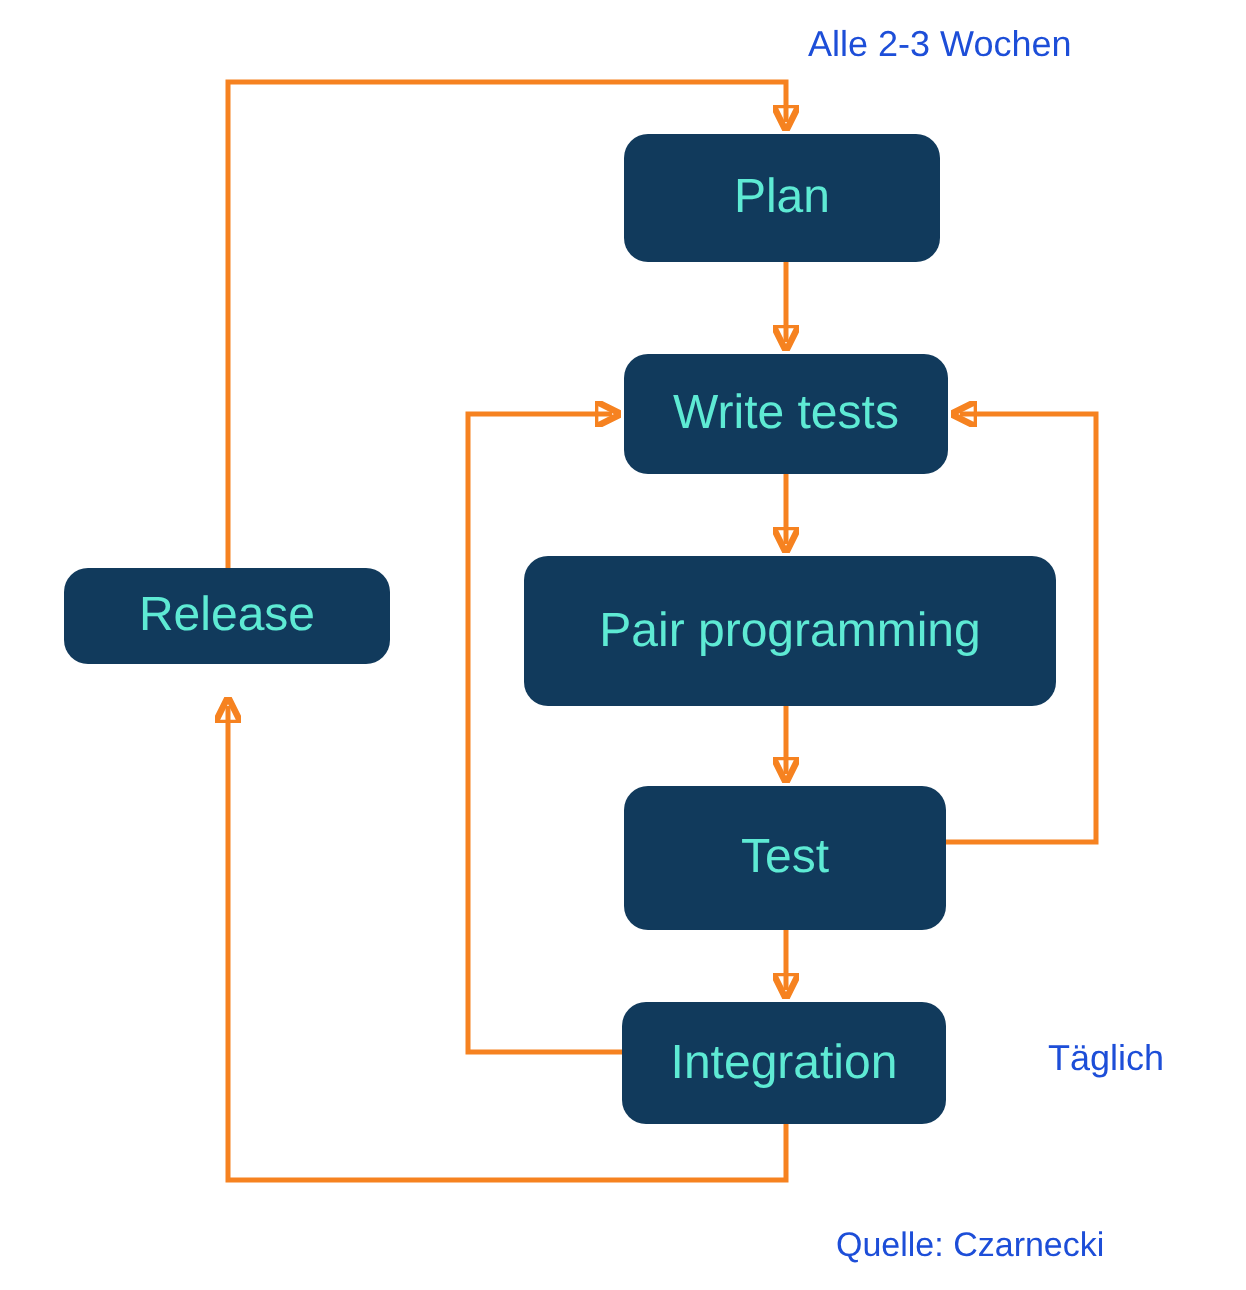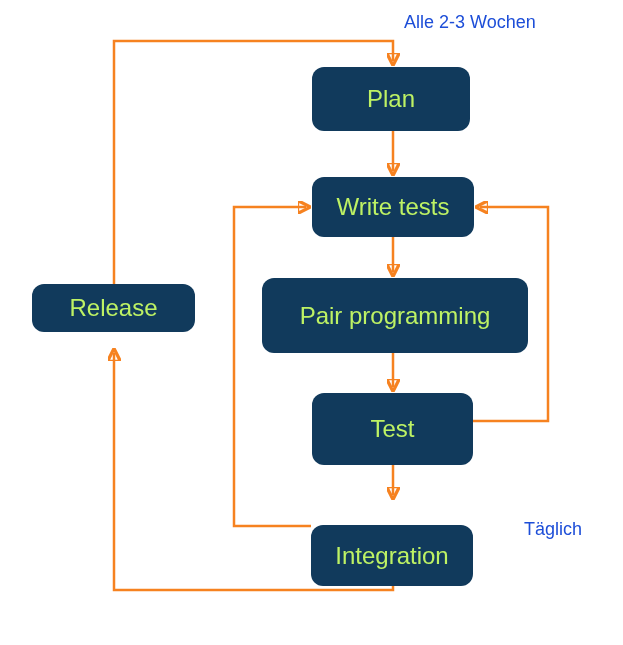--- a/index.html
+++ b/index.html
@@ -24,21 +24,21 @@
   }
   .connectors path {
     fill: none;
     stroke: #F68220;
     stroke-width: 2.5;
   }
   .node {
     position: absolute;
     background: #113A5C;
     border-radius: 12px;
-    color: #bef264;
+    color: #5eead4;
     font-size: 24px;
     line-height: 1.25;
     display: flex;
     flex-direction: column;
     align-items: center;
     justify-content: center;
     text-align: center;
   }
   .node span { display: block; }
   .annotation {
@@ -81,26 +81,27 @@
   </div>
 
   <div class="node" style="left:262px; top:278px; width:266px; height:75px;gap:24px;">
     <span>Pair programming</span>
   </div>
 
   <div class="node" style="left:312px; top:393px; width:161px; height:72px;">
     <span>Test</span>
   </div>
 
-  <div class="node" style="left:311px; top:501px; width:162px; height:61px;margin-top:24px;">
+  <div class="node" style="left:311px; top:501px; width:162px; height:61px;">
     <span>Integration</span>
   </div>
 
   <div class="node" style="left:32px; top:284px; width:163px; height:48px;">
     <span>Release</span>
   </div>
 
   <div class="annotation" style="left:404px; top:12px;">Alle 2-3 Wochen</div>
 
   <div class="annotation" style="left:524px; top:519px;">Täglich</div>
 
+  <div class="annotation source" style="left:418px; top:613px;">Quelle: Czarnecki</div>
 
 </div>
 
 </body></html>

